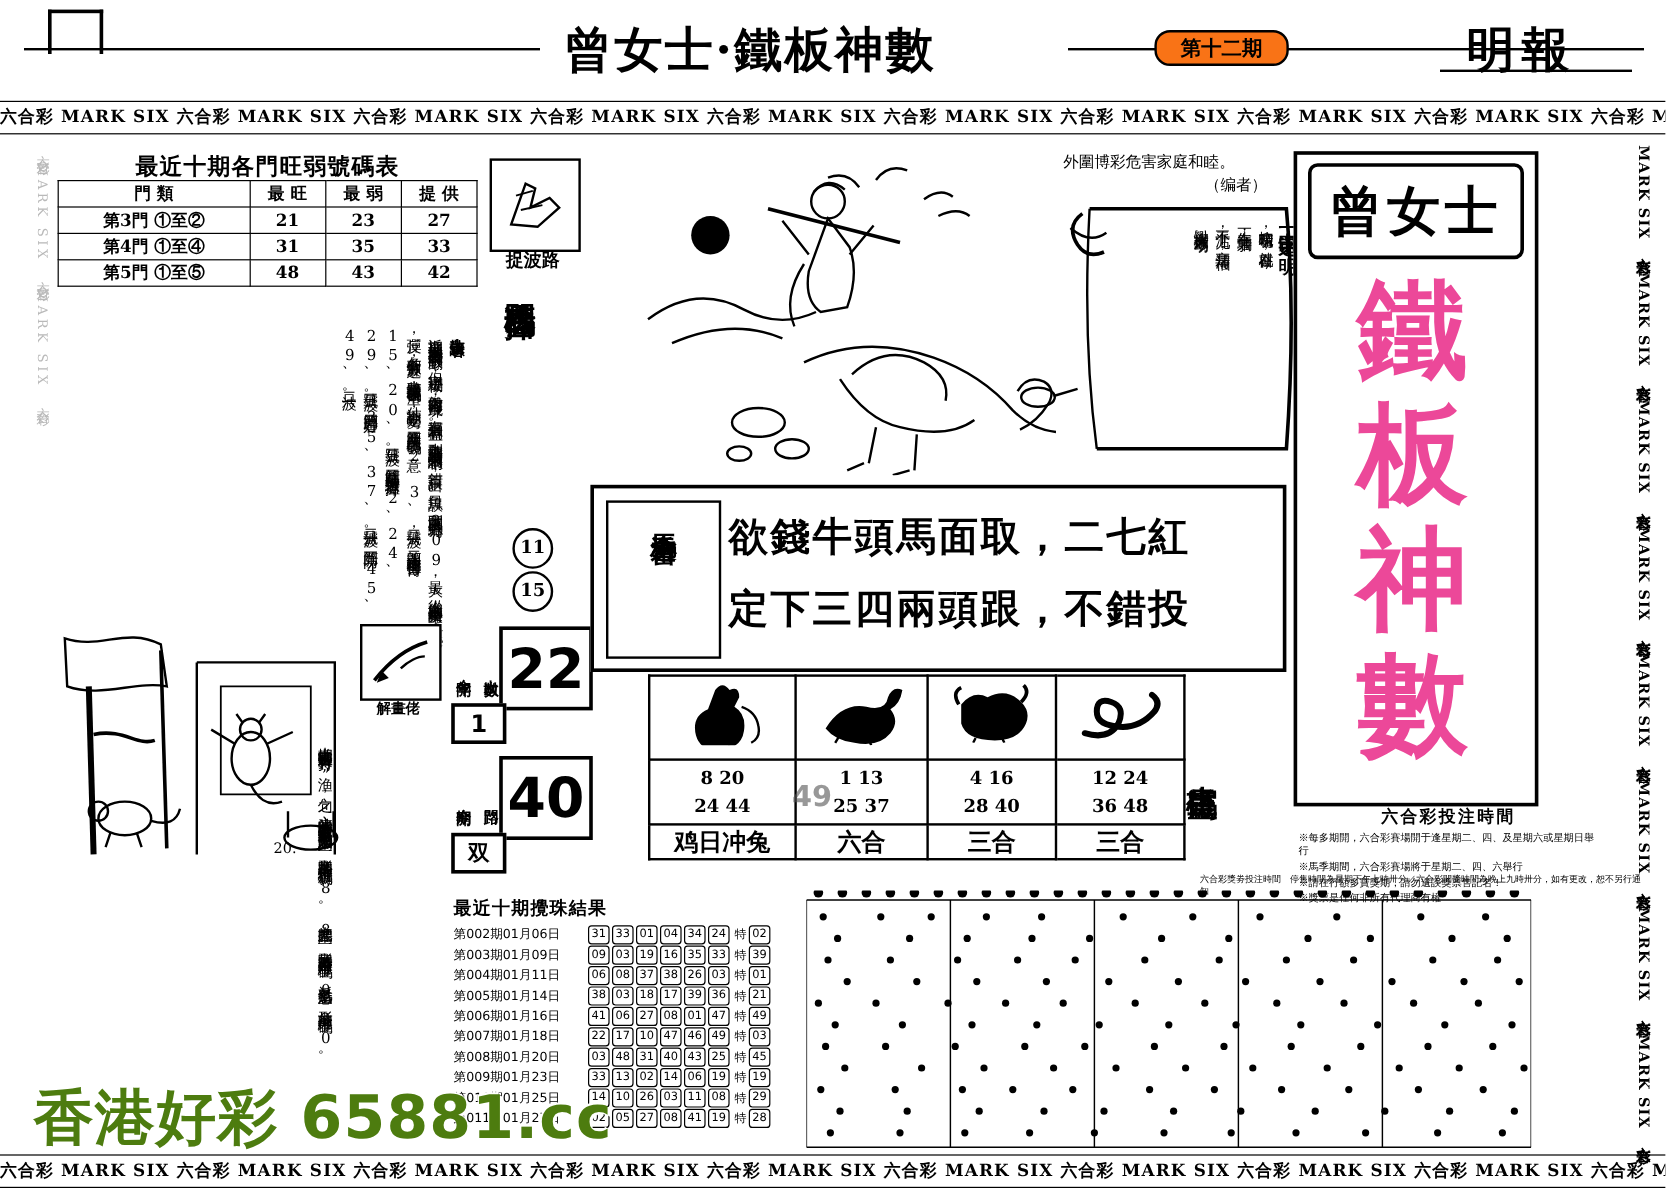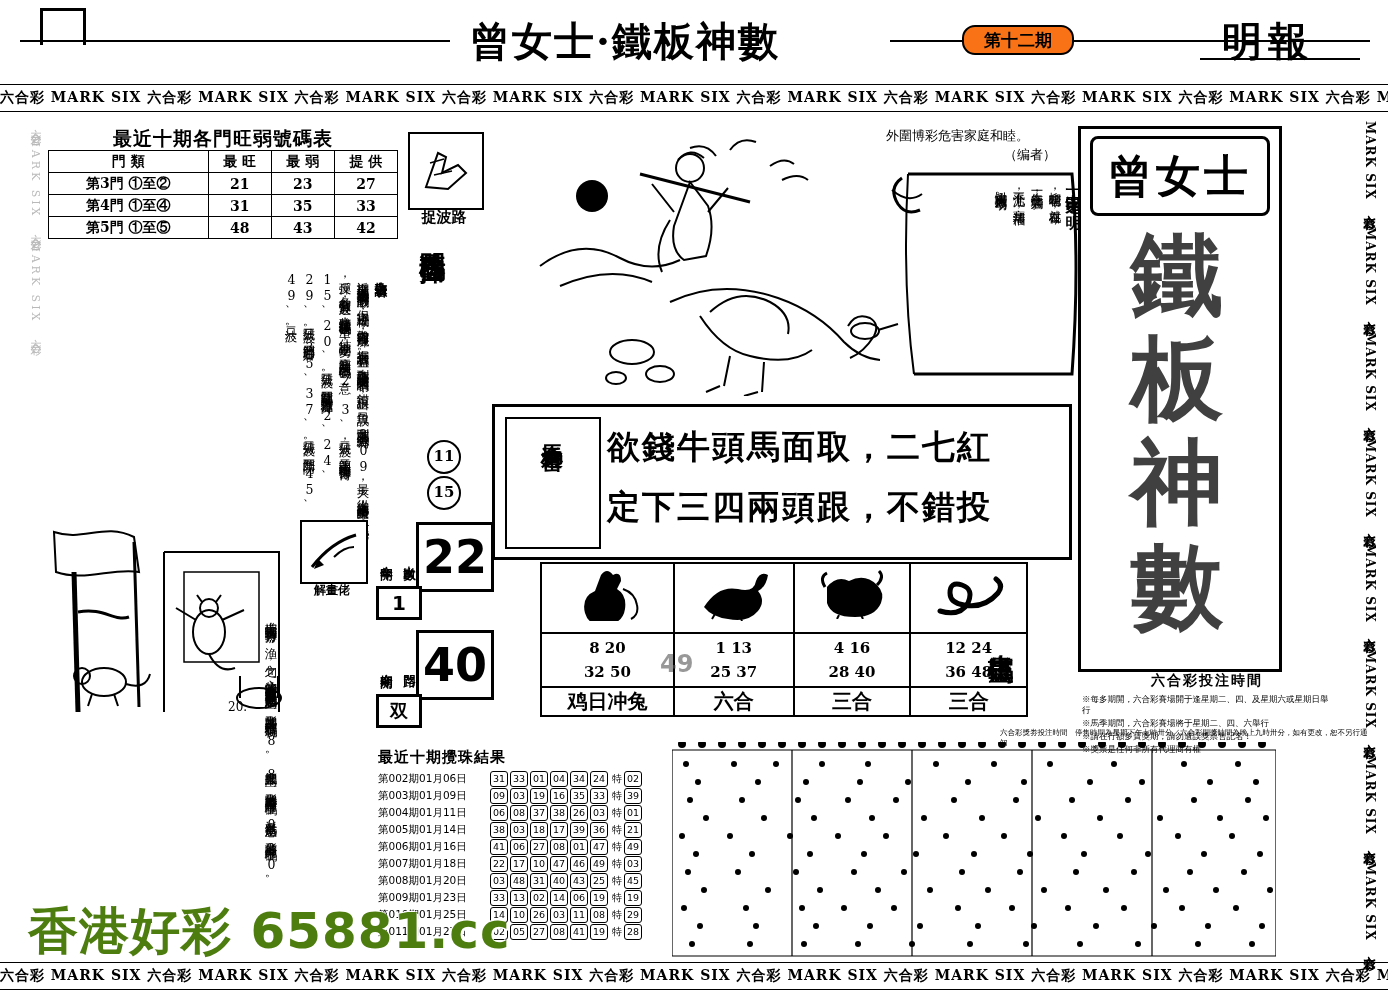--- a/index.html
+++ b/index.html
@@ -108,21 +108,21 @@
     position:absolute;left:492px;top:404px;width:574px;height:150px;
     border:3px solid #000;background:#fff;
   }
   .slogan-line{
     font-family:"DejaVu Serif", serif;font-weight:bold;font-size:33px;
     letter-spacing:2px;text-align:left;
   }
 
   
   .ztbl{position:absolute;left:540px;top:562px;width:440px;}
-  table.z{border-collapse:collapse;width:488px;font-family:"DejaVu Serif", serif;}
+  table.z{border-collapse:collapse;width:448px;font-family:"DejaVu Serif", serif;}
   table.z td{border:2px solid #000;text-align:center;vertical-align:middle;padding:0;}
   .zpic{height:68px;font-size:34px;}
   .znum{height:52px;font-size:15px;font-weight:bold;line-height:24px;}
   .zftr{height:26px;font-size:20px;font-weight:bold;}
 
   
   .results{
     position:absolute;left:378px;top:748px;width:290px;
     font-family:"DejaVu Sans", sans-serif;font-size:10.5px;
   }
@@ -145,21 +145,21 @@
   .logocol{position:absolute;left:1078px;top:126px;width:198px;height:540px;border:3px solid #000;background:#fff;}
   .logo-top{
     position:absolute;left:1090px;top:136px;width:174px;height:74px;
     border:3px solid #000;border-radius:8px;
     display:flex;align-items:center;justify-content:center;
     font-family:"DejaVu Serif", serif;font-size:44px;font-weight:bold;letter-spacing:4px;
   }
   .logo-big{
     position:absolute;left:1086px;top:222px;width:182px;height:430px;
     font-family:"DejaVu Serif", serif;font-weight:bold;
-    font-size:92px;line-height:104px;text-align:center;color:#404040;
+    font-size:92px;line-height:104px;text-align:center;color:#ec4899;
     letter-spacing:0;
   }
 
   
   .notice{
     position:absolute;left:1082px;top:672px;width:250px;
     font-family:"DejaVu Serif", serif;
   }
   .notice h4{margin:0 0 4px 0;font-size:14px;text-align:center;letter-spacing:2px;}
   .notice p{margin:0 0 2px 0;font-size:8.5px;line-height:11px;}
@@ -413,21 +413,21 @@
         </td>
         <td class="zpic">
           <svg width="70" height="50" viewBox="0 0 70 50">
             <path d="M6 42 q20 6 28 -8 q6 -14 -6 -18 q-12 -4 -12 8 q0 10 14 12 q20 4 34 -12 q6 -8 -2 -14" fill="none" stroke="#000" stroke-width="5" stroke-linecap="round"></path>
           </svg>
         </td>
       </tr>
       <tr>
         <td class="znum">
           <div>8  20</div>
-          <div>32  50</div>
+          <div>24  44</div>
         </td>
         <td class="znum">
           <div>1  13</div>
           <div>25  37</div>
         </td>
         <td class="znum">
           <div>4  16</div>
           <div>28  40</div>
         </td>
         <td class="znum">

